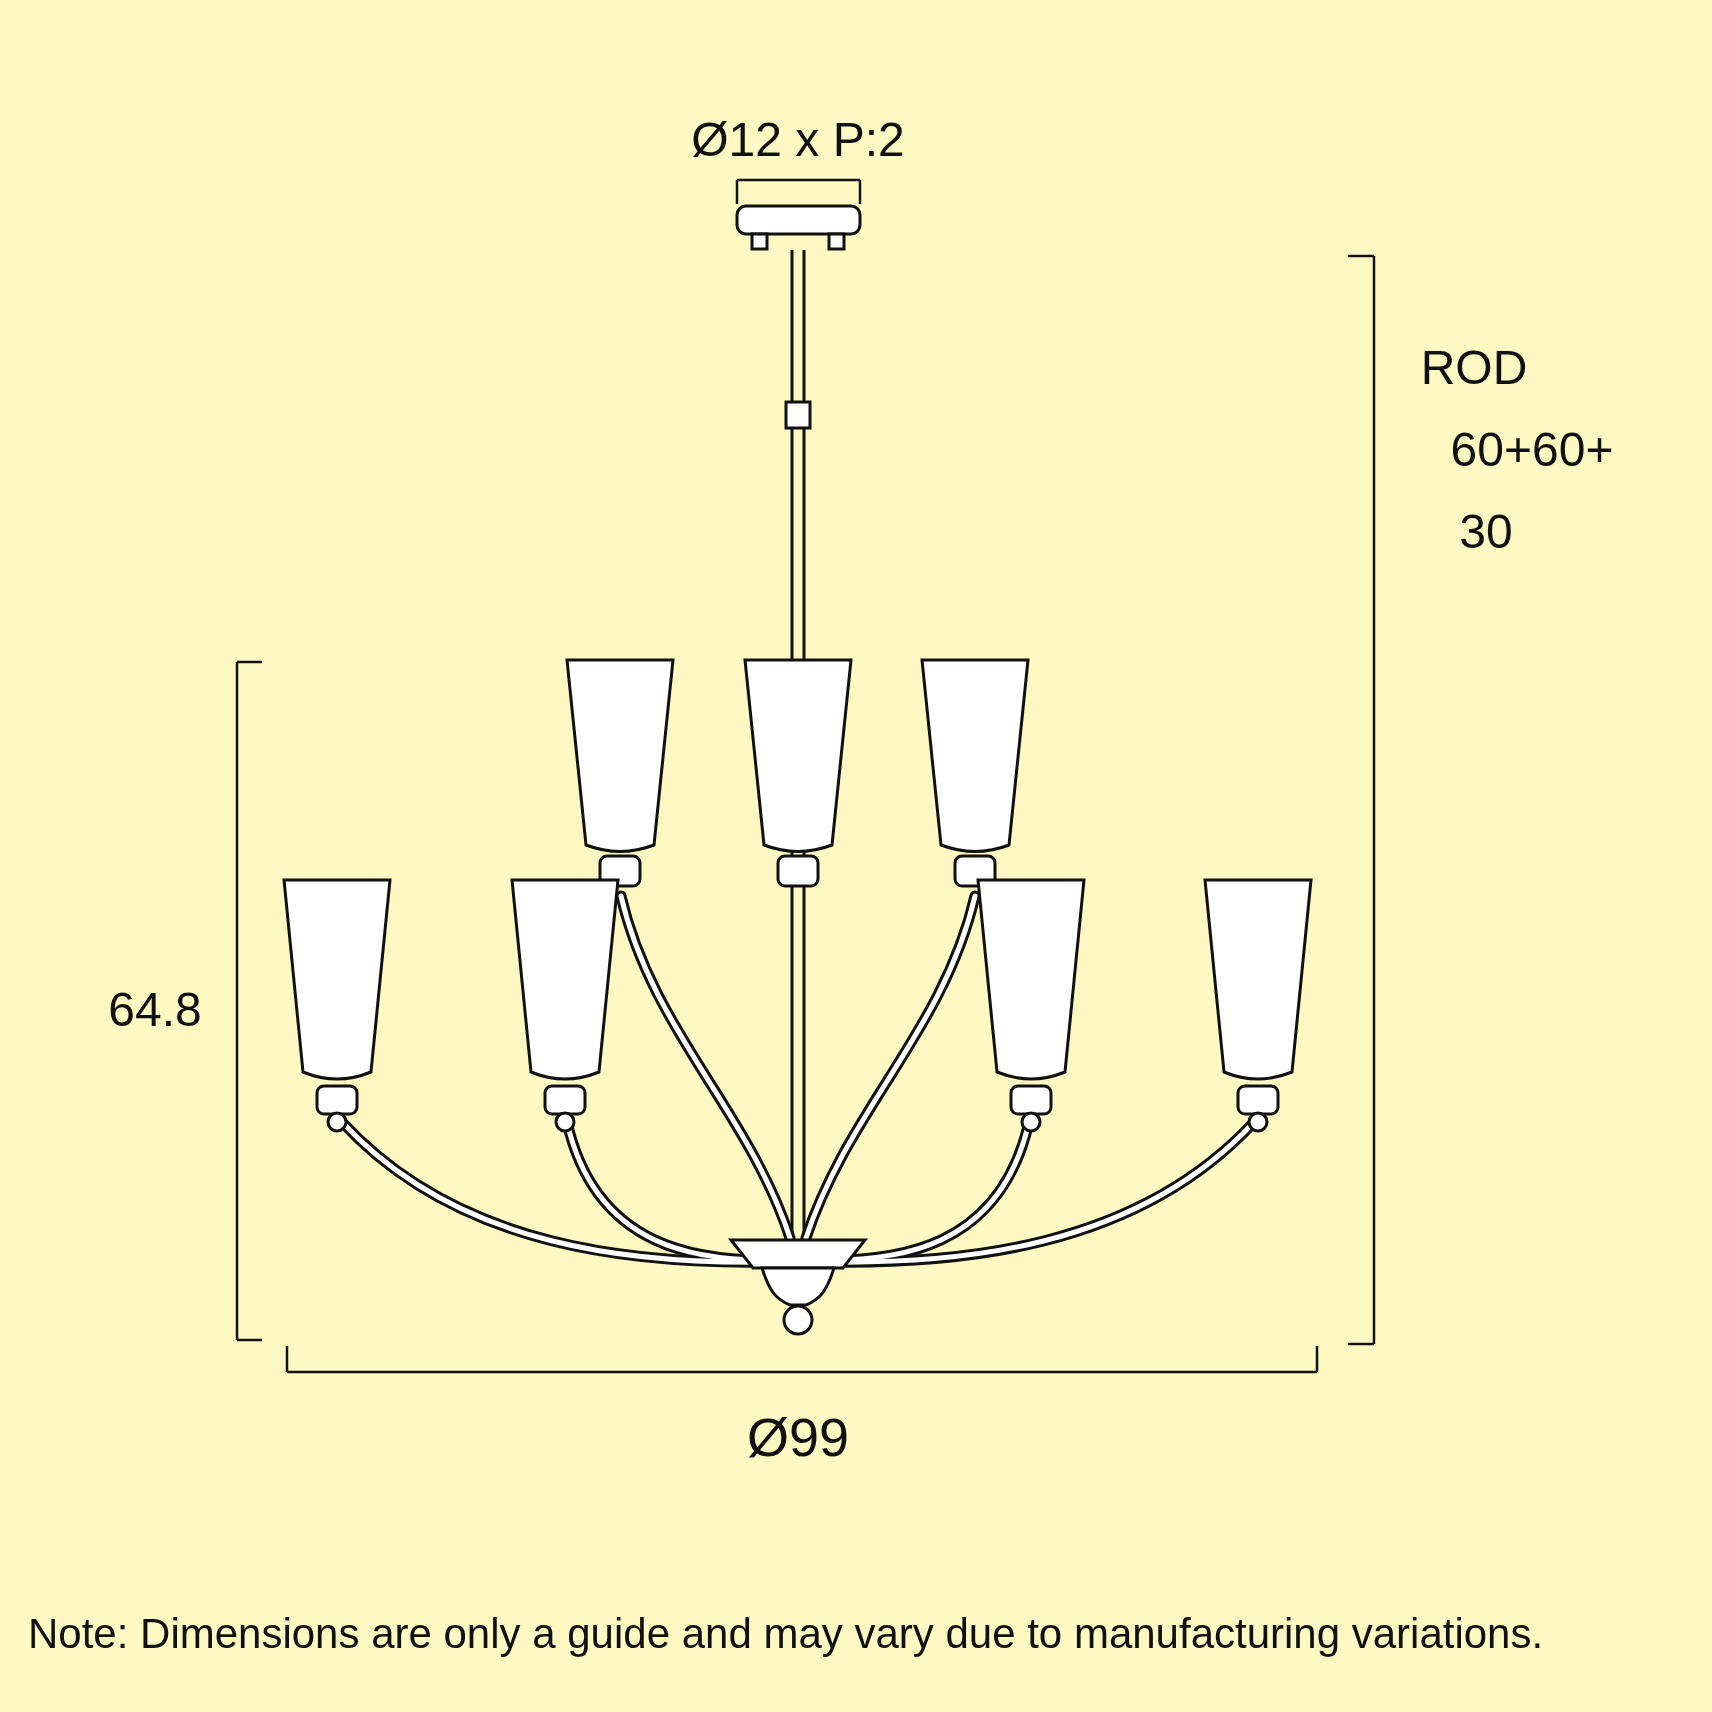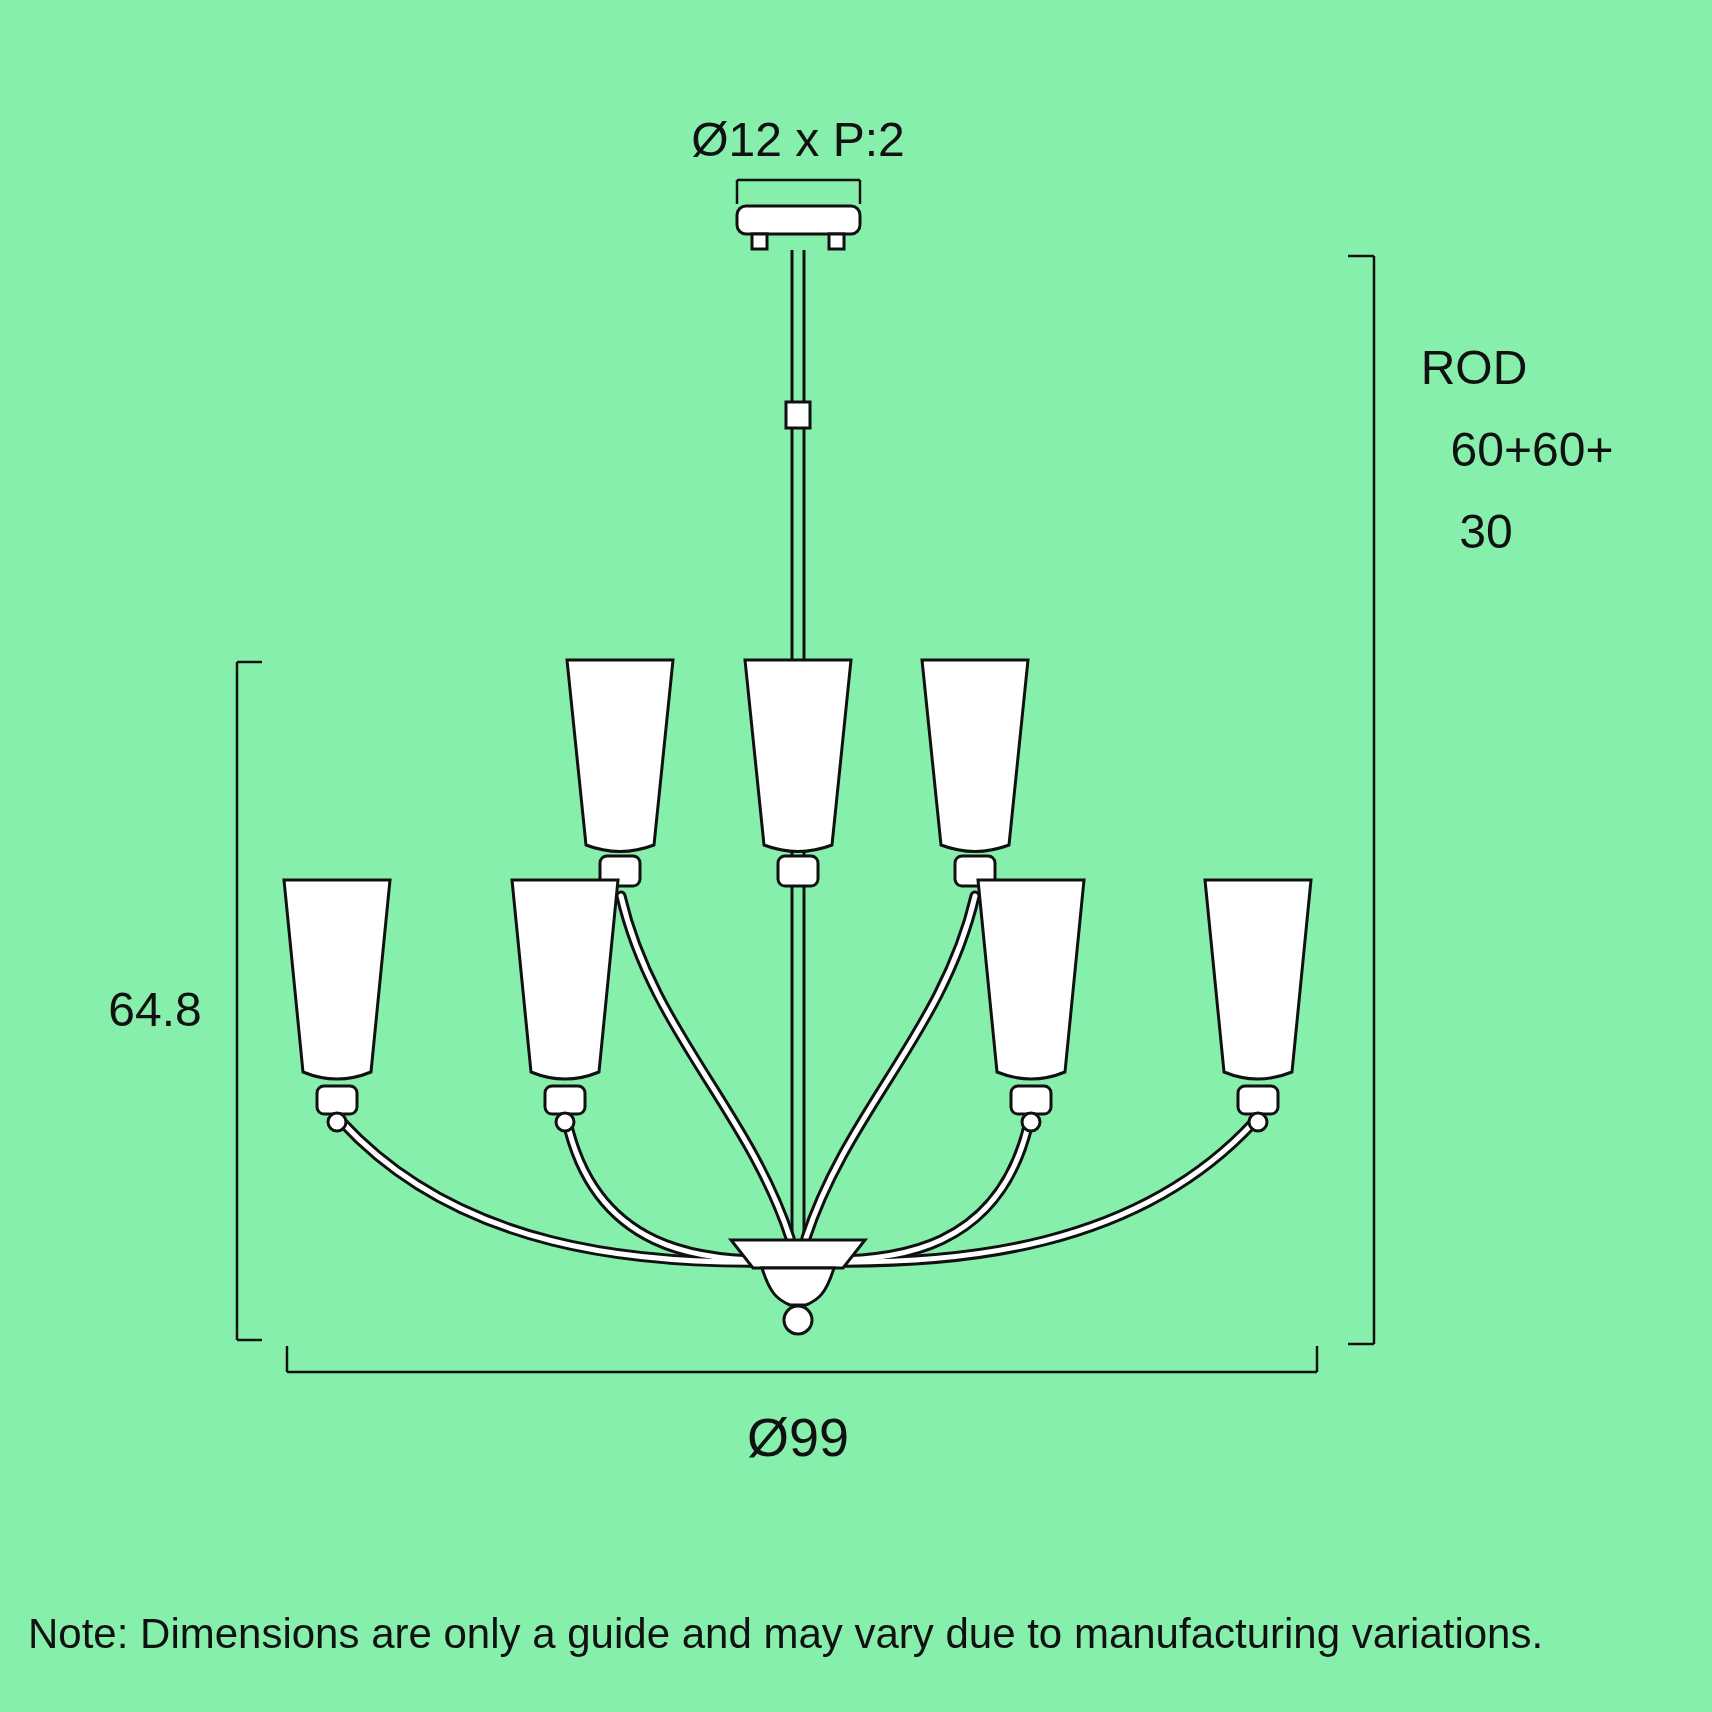--- a/index.html
+++ b/index.html
@@ -4,21 +4,21 @@
 <style>
   html, body {
     margin: 0;
     padding: 0;
     background: #ffffff;
   }
   .page {
     position: relative;
     width: 1712px;
     height: 1712px;
-    background: #86efac;
+    background: #fef9c3;
     font-family: "Liberation Sans", sans-serif;
   }
   svg text {
     font-family: "Liberation Sans", sans-serif;
     fill: #111111;
   }
   .dim-text { font-size: 48px; }
   .dim-text-lg { font-size: 54px; }
   .note-text { font-size: 42px; }
 </style>

